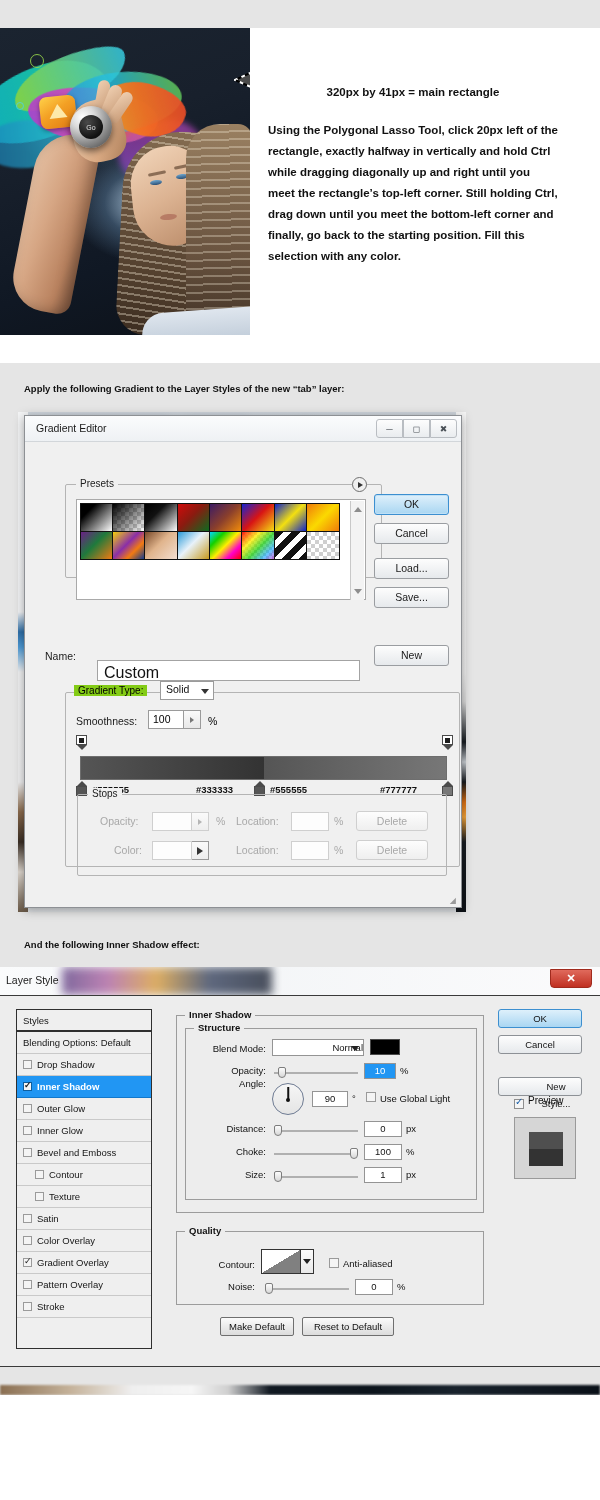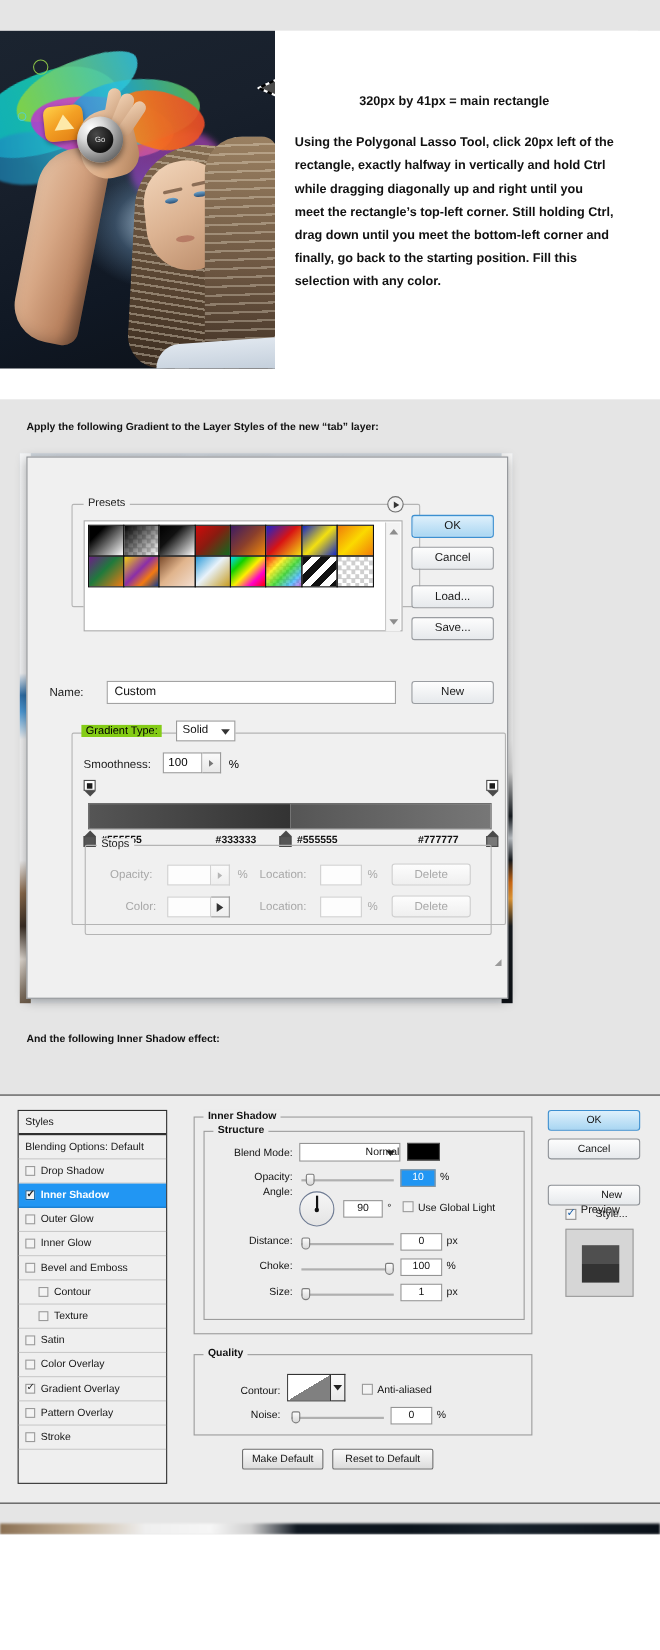--- a/index.html
+++ b/index.html
@@ -241,22 +241,22 @@
     border-color:#3c8fd0; box-shadow:0 0 0 1px #bfe0f6 inset;
   }
   #btn-ok { right:12px; top:52px; }
   #btn-cancel { right:12px; top:81px; }
   #btn-load { right:12px; top:116px; }
   #btn-save { right:12px; top:145px; }
   #btn-new { right:12px; top:203px; }
 
   #lbl-name { position:absolute; left:20px; top:208px; font-size:10.5px; color:#1a1a1a; }
   #input-name {
-    position:absolute; left:72px; top:203px; width:263px; height:21px;
-    background:#fff; border:1px solid #a3a3a3; font-size:11px; color:#111;
+    position:absolute; left:72px; top:218px; width:263px; height:21px;
+    background:#fff; border:1px solid #a3a3a3; font-size:16px; color:#111;
     padding:3px 6px;
   }
 
   #fs-type { left:40px; top:250px; width:395px; height:175px; }
   #lbl-gtype { position:absolute; left:8px; top:-8px; background:#84cc16; padding:0 4px; font-size:10px; }
   #sel-gtype {
     position:absolute; left:94px; top:-12px; width:54px; height:19px;
     background:#fff; border:1px solid #9b9b9b; font-size:10.5px; color:#111;
     padding:1px 14px 0 5px;
   }
@@ -523,20 +523,28 @@
     <div class="bl" style="left:170px;top:6px;width:60px;"></div>
     <div class="bl" style="left:280px;top:8px;width:14px;"></div>
     <div class="bl" style="left:30px;top:24px;width:70px;"></div>
     <div class="bl" style="left:330px;top:22px;width:40px;"></div>
   </div>
 </div>
 <div id="ge-left-photo"></div>
 <div id="ge-right-photo"></div>
 
 <div id="gradient-editor">
+  <div id="ge-titlebar">
+    <div id="ge-title">Gradient Editor</div>
+    <div class="winbtns">
+      <div class="winbtn">─</div>
+      <div class="winbtn">◻</div>
+      <div class="winbtn">✖</div>
+    </div>
+  </div>
 
   <div id="ge-body">
 
     <div class="fieldset" id="fs-presets">
       <span class="legend">Presets</span>
       <div id="preset-menu-btn"></div>
       <div id="presets-wrap">
         <div id="swatch-grid">
           <div class="swatch" style="background:linear-gradient(135deg,#000 0%,#000 25%,#fff 100%)"></div>
           <div class="swatch" style="background:linear-gradient(135deg,#000 0%,rgba(0,0,0,0) 100%),repeating-conic-gradient(#fff 0 25%, #cfcfcf 0 50%) 0 0/8px 8px"></div>
@@ -647,20 +655,25 @@
     </div>
 
     <div id="ge-grip">◢</div>
   </div>
 </div>
 
 <div class="section-note" id="note-innershadow">And the following Inner Shadow effect:</div>
 
 <div id="ls-outer">
 
+  <div id="ls-titlebar">
+    <div id="ls-title-photo"></div>
+    <div id="ls-title">Layer Style</div>
+    <div id="ls-close">✕</div>
+  </div>
 
   <div id="ls-dialog">
 
     <div id="ls-styles-panel">
       <div class="style-row header">
         <span>Styles</span>
       </div>
       <div class="style-row">
         <span>Blending Options: Default</span>
       </div>

